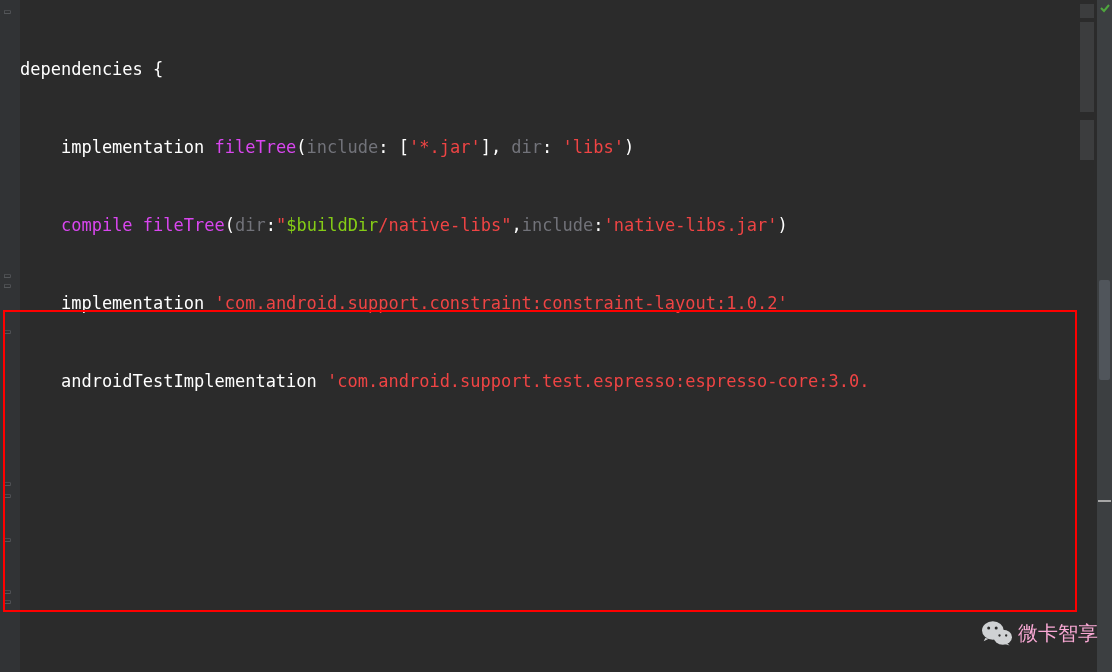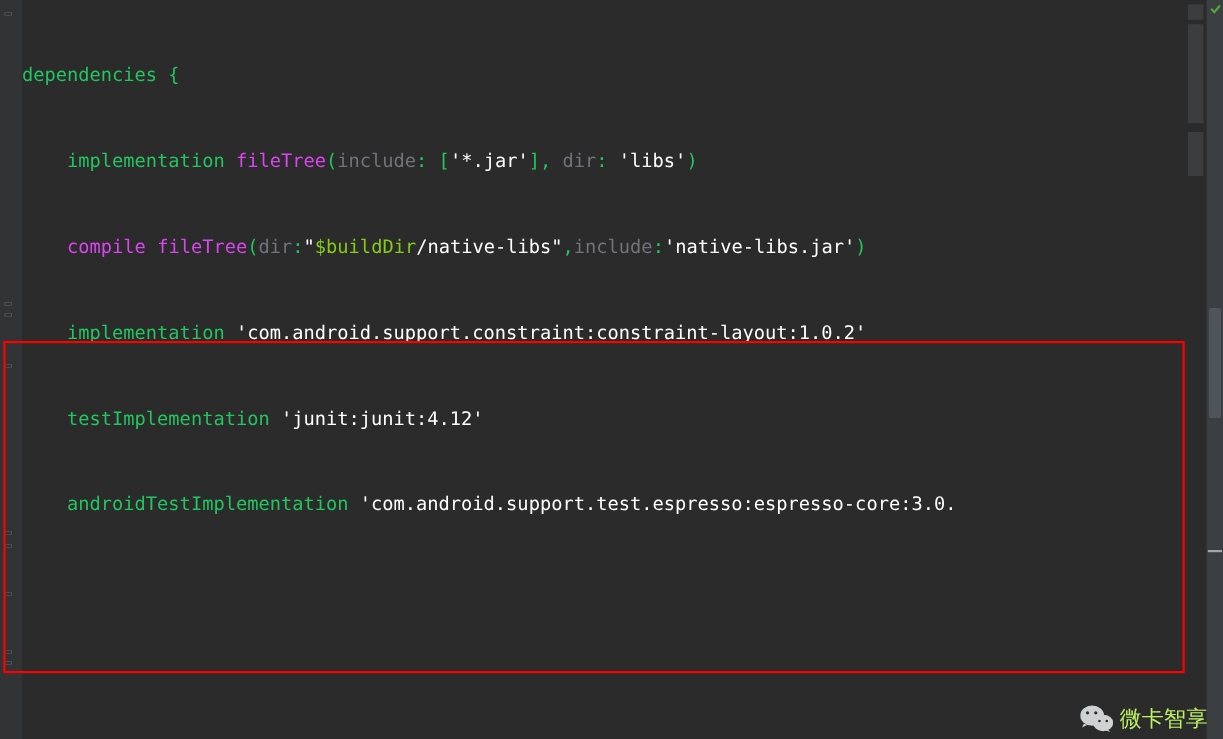--- a/index.html
+++ b/index.html
@@ -3,36 +3,36 @@
 <meta charset="utf-8">
 <style>
   * { margin:0; padding:0; box-sizing:border-box; }
   html,body { width:1112px; height:672px; background:#2b2b2b; font-family:"Consolas","Monaco",monospace; font-size:17px; overflow:hidden; position:relative; }
   .editor { position:relative; width:1080px; height:672px; background:#2b2b2b; }
   .gutter { position:absolute; left:0; top:0; width:20px; height:672px; background:#313335; }
   .fold-mark { position:absolute; left:4px; color:#606366; font-size:11px; line-height:1; }
   .code-area { position:absolute; left:20px; top:4px; width:1060px; white-space:pre; color:#a9b7c6; line-height:26px; }
   .code-line { height:26px; white-space:pre; }
   .kw   { color:#84cc16; }
-  .str  { color:#ffffff; }
+  .str  { color:#ef4444; }
   .id   { color:#d946ef; }
   .param{ color:#72737a; }
-  .txt  { color:#22c55e; }
+  .txt  { color:#ffffff; }
   
   .hl-box { position:absolute; border:2px solid #ff0000; pointer-events:none; }
   
   .scrollbar { position:absolute; right:0; top:0; width:15px; height:672px; background:#3c3f41; }
   .sb-thumb { position:absolute; left:2px; width:11px; height:100px; top:280px; background:#50555b; border-radius:2px; }
   .sb-mark-green { position:absolute; right:2px; top:3px; width:10px; height:10px; }
   .sb-mark-green svg{display:block;}
   .sb-caret { position:absolute; left:1px; width:13px; height:2px; background:#a6a6a6; top:500px; }
   .minimap-stripe { position:absolute; right:16px; top:0; width:16px; height:672px; }
   .mm-seg { position:absolute; left:0; width:14px; background:#4d5052; opacity:.5; }
   
-  .watermark { position:absolute; right:14px; bottom:4px; display:flex; align-items:center; gap:6px; color:#bef264; font-family:"Microsoft YaHei","PingFang SC",sans-serif; font-size:20px; font-weight:500; }
+  .watermark { position:absolute; right:14px; bottom:24px; display:flex; align-items:center; gap:6px; color:#f9a8d4; font-family:"Microsoft YaHei","PingFang SC",sans-serif; font-size:20px; font-weight:500; }
   .wm-icon { width:30px; height:30px; display:flex; align-items:center; justify-content:center; }
   .wm-icon svg{display:block;}
 </style>
 </head>
 <body>
 
 <div class="editor">
   <div class="gutter">
     <span class="fold-mark" style="top:6px;">▭</span>
     <span class="fold-mark" style="top:270px;">▭</span>
@@ -43,21 +43,20 @@
     <span class="fold-mark" style="top:534px;">▭</span>
     <span class="fold-mark" style="top:586px;">▭</span>
     <span class="fold-mark" style="top:596px;">▭</span>
   </div>
 
   <div class="code-area">
     <div class="code-line"><span class="txt">dependencies {</span></div>
     <div class="code-line"><span class="txt">    implementation </span><span class="id">fileTree</span><span class="txt">(</span><span class="param">include</span><span class="txt">: [</span><span class="str">'*.jar'</span><span class="txt">], </span><span class="param">dir</span><span class="txt">: </span><span class="str">'libs'</span><span class="txt">)</span></div>
     <div class="code-line"><span class="txt">    </span><span class="id">compile</span><span class="txt"> </span><span class="id">fileTree</span><span class="txt">(</span><span class="param">dir</span><span class="txt">:</span><span class="str">"</span><span class="kw">$buildDir</span><span class="str">/native-libs"</span><span class="txt">,</span><span class="param">include</span><span class="txt">:</span><span class="str">'native-libs.jar'</span><span class="txt">)</span></div>
     <div class="code-line"><span class="txt">    implementation </span><span class="str">'com.android.support.constraint:constraint-layout:1.0.2'</span></div>
-    <div class="code-line"><span class="txt">    testImplementation </span><span class="str">'junit:junit:4.12'</span></div>
     <div class="code-line"><span class="txt">    androidTestImplementation </span><span class="str">'com.android.support.test.espresso:espresso-core:3.0.</span></div>
     
     
     
     
     
     
     
     
     

